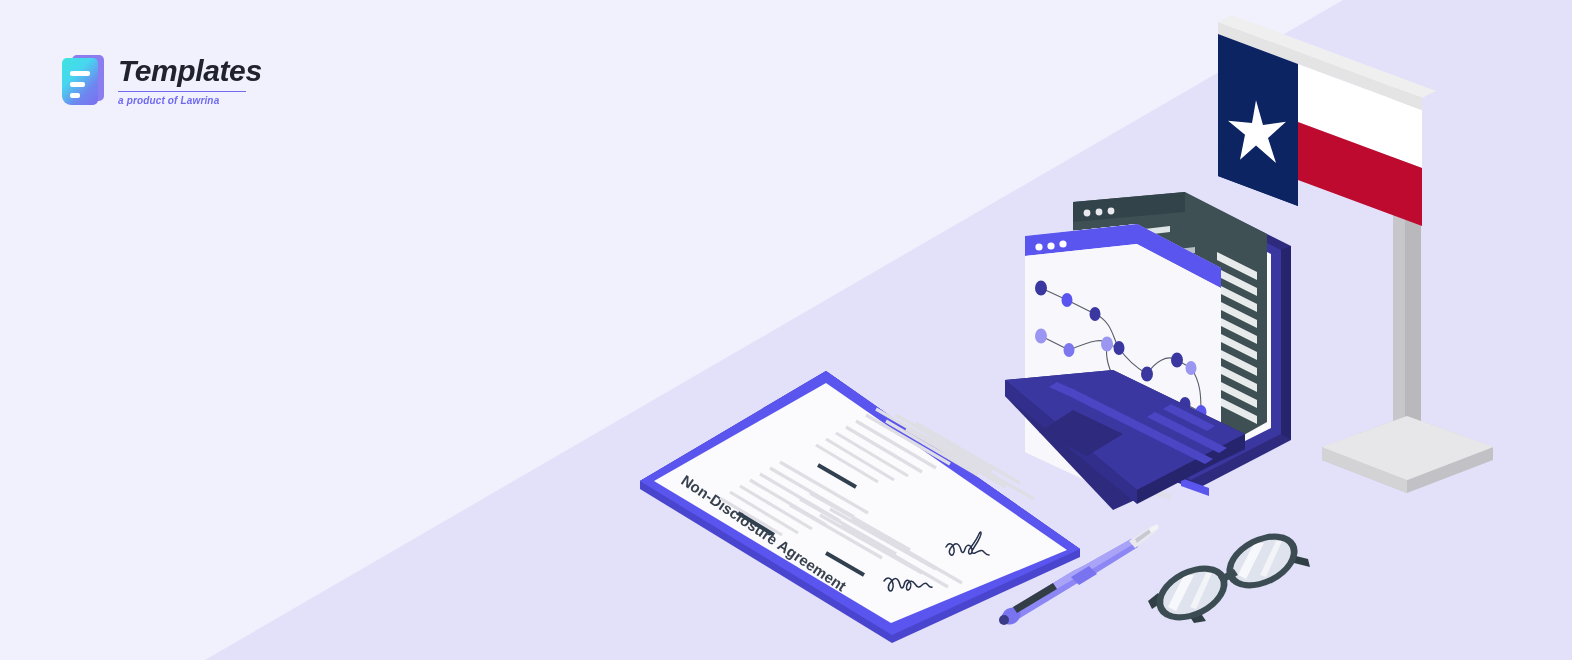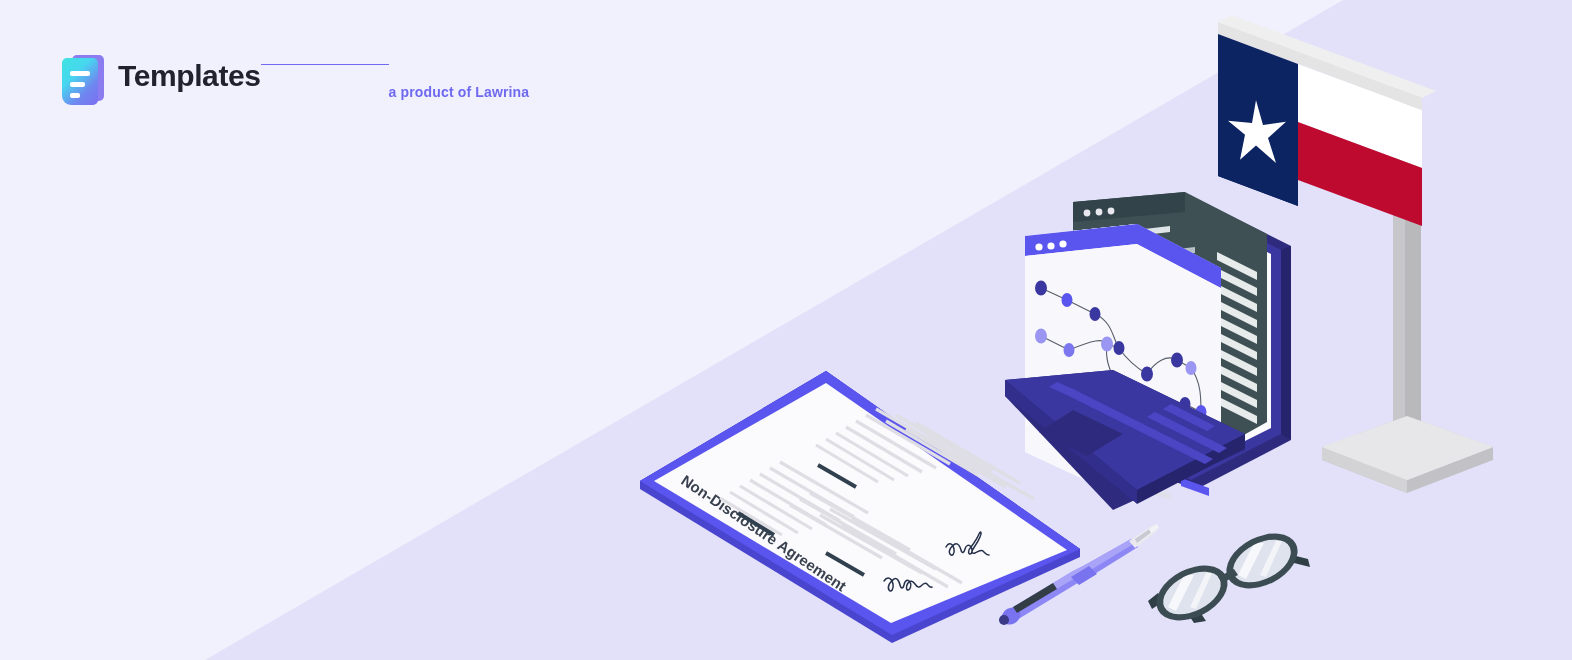--- a/index.html
+++ b/index.html
@@ -28,27 +28,27 @@
   }
   .brand-mark .sheet-front{
     position:absolute;left:0;top:3px;width:36px;height:47px;border-radius:5px 5px 5px 9px;
     background:linear-gradient(135deg,#3fe3e0 0%,#46d7ef 35%,#6f87f0 70%,#7b6ef0 100%);
   }
   .brand-mark .bar{position:absolute;background:#ffffff;border-radius:2px;height:5px;}
   .brand-mark .bar.b1{left:8px;top:13px;width:20px;}
   .brand-mark .bar.b2{left:8px;top:24px;width:15px;}
   .brand-mark .bar.b3{left:8px;top:35px;width:10px;}
 
-  .brand-text{display:flex;flex-direction:row;}
+  .brand-text{display:flex;flex-direction:column;font-style:italic;}
   .brand-title{
     font-size:30px;font-weight:700;color:#20232e;letter-spacing:-0.4px;line-height:1.05;
     font-family:"Liberation Sans", sans-serif;
   }
   .brand-rule{height:1px;background:#6f6af0;margin:4px 0 3px 0;width:128px;}
-  .brand-sub{font-size:14px;font-weight:700;color:#6f6af0;letter-spacing:0.15px;margin-top:24px;}
+  .brand-sub{font-size:10px;font-weight:700;color:#6f6af0;letter-spacing:0.15px;}
 
   
   .flag-group{position:absolute;left:1200px;top:10px;width:300px;height:500px;}
   .flag-svg{position:absolute;left:0;top:0;}
 
   
   .laptop-group{position:absolute;left:995px;top:190px;width:310px;height:320px;}
 
   
   .doc-group{position:absolute;left:630px;top:365px;width:460px;height:275px;}

